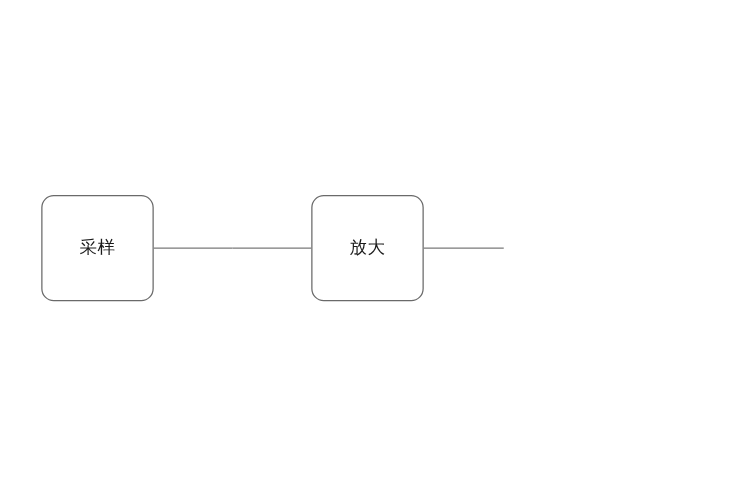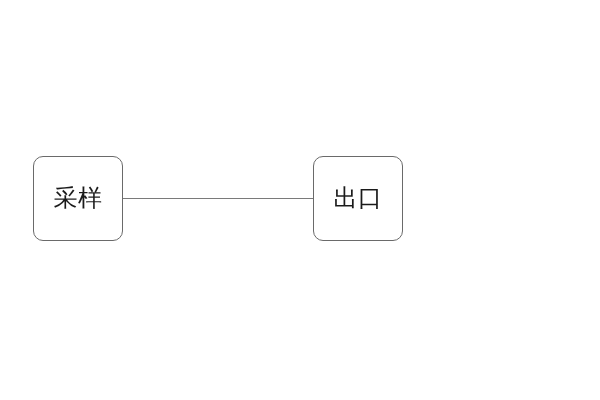--- a/index.html
+++ b/index.html
@@ -43,21 +43,21 @@
     border: 1px solid #6a6a6a;
     border-radius: 10px;
     background: #ffffff;
     display: flex;
     align-items: center;
     justify-content: center;
     flex: 0 0 auto;
   }
 
   .node-label {
-    font-size: 24px;
+    font-size: 14px;
     line-height: 1;
     color: #1a1a1a;
     letter-spacing: 0.5px;
     white-space: nowrap;
     font-family: "DejaVu Sans", "Liberation Sans", sans-serif;
   }
 
   .connector {
     flex: 0 0 auto;
     height: 1px;
@@ -78,22 +78,22 @@
 
     <div class="node">
       <span class="node-label">采样</span>
     </div>
 
     <div class="connector c0"></div>
 
 
     <div class="connector c1"></div>
 
+    <div class="node">
+      <span class="node-label">放大</span>
+    </div>
 
     <div class="connector c2"></div>
 
-    <div class="node">
-      <span class="node-label">出口</span>
-    </div>
 
   </div>
 
 </div>
 
 </body></html>

